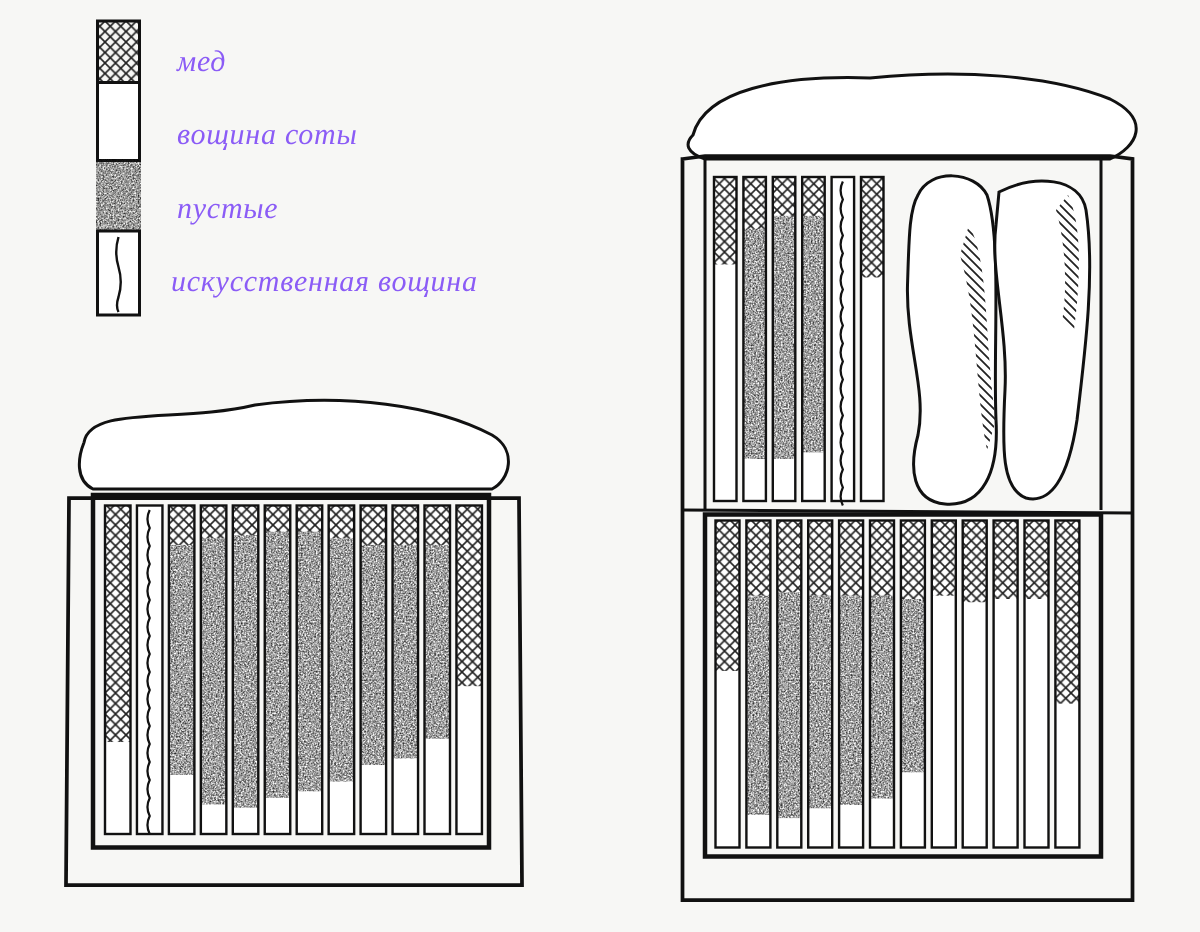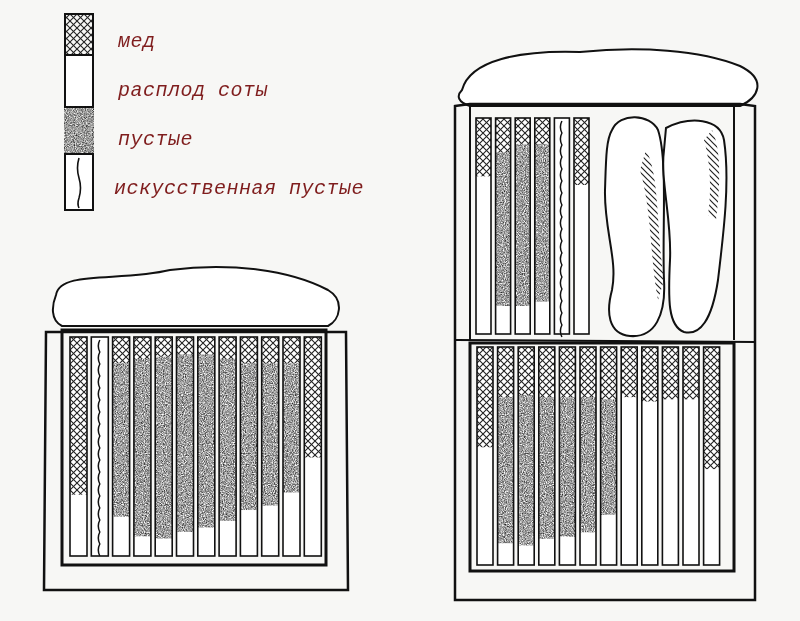--- a/index.html
+++ b/index.html
@@ -1,18 +1,18 @@
 <!DOCTYPE html>
 <html><head>
 <meta charset="utf-8">
 <style>
   html, body { margin:0; padding:0; background:#f7f7f5; }
   body { width:800px; height:621px; position:relative; overflow:hidden; font-family:"DejaVu Serif", serif; }
   #canvas { position:absolute; left:0; top:0; }
-  .legend-label { position:absolute; font-family:Liberation Mono, monospace; font-style:italic; font-size:20px; color:#7f1d1d; letter-spacing:0.5px; }
+  .legend-label { position:absolute; font-family:Liberation Serif, serif; font-style:italic; font-size:20px; color:#8b5cf6; letter-spacing:0.5px; }
 </style>
 </head>
 <body>
 
 <svg id="canvas" width="800" height="621" viewBox="0 0 800 621">
   <defs>
     <pattern id="hatch" width="7" height="7" patternUnits="userSpaceOnUse">
       <path d="M0,7 L7,0 M-2,2 L2,-2 M5,9 L9,5" stroke="#222" stroke-width="1.1"></path>
       <path d="M0,0 L7,7 M-2,5 L2,9 M5,-2 L9,2" stroke="#222" stroke-width="1.1"></path>
     </pattern>
@@ -223,15 +223,15 @@
         <g>
           <rect x="703.6" y="347" width="16" height="218" fill="#fff"></rect>
           <rect x="703.6" y="347" width="16" height="122.08000000000001" fill="url(#hatch)"></rect>
           <rect x="703.6" y="347" width="16" height="218" fill="none" stroke="#111" stroke-width="1.6"></rect>
         </g>
       </g>
   </g>
 </svg>
 
 <div class="legend-label" style="left:118px; top:30px;">мед</div>
-<div class="legend-label" style="left:118px; top:79px;">расплод соты</div>
+<div class="legend-label" style="left:118px; top:79px;">вощина соты</div>
 <div class="legend-label" style="left:118px; top:128px;">пустые</div>
-<div class="legend-label" style="left:114px; top:177px;">искусственная пустые</div>
+<div class="legend-label" style="left:114px; top:177px;">искусственная вощина</div>
 
 </body></html>

